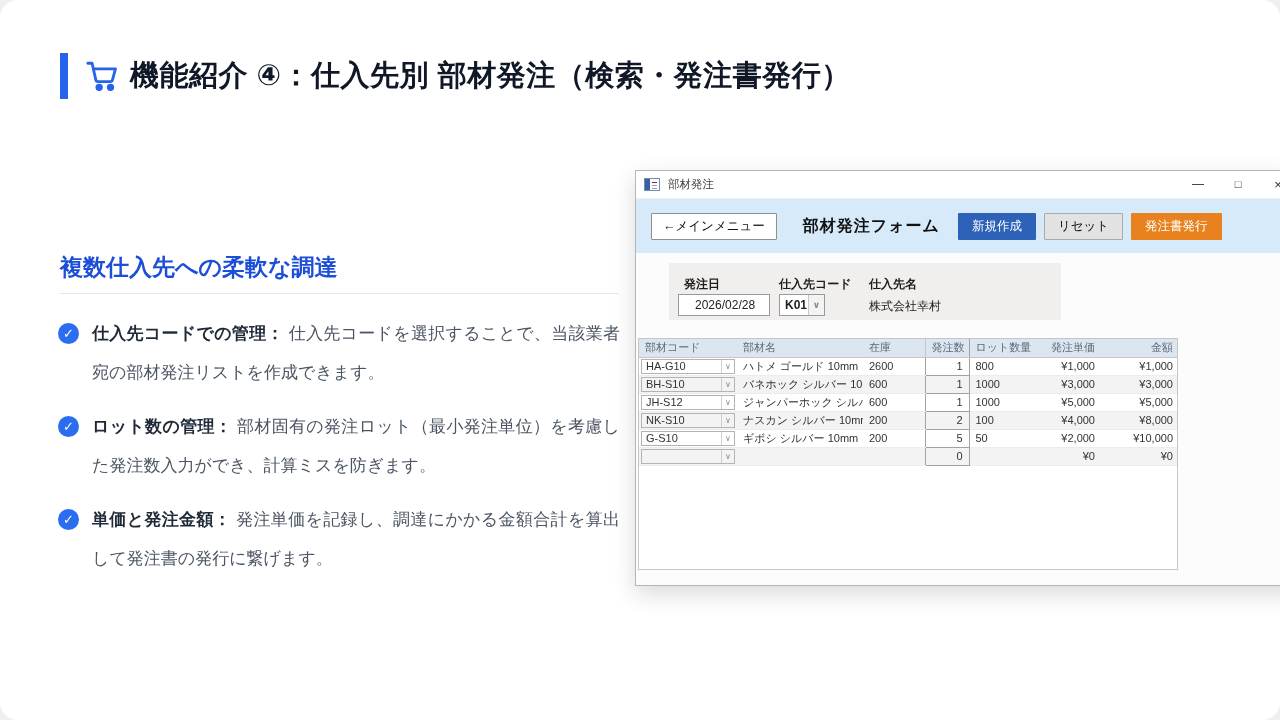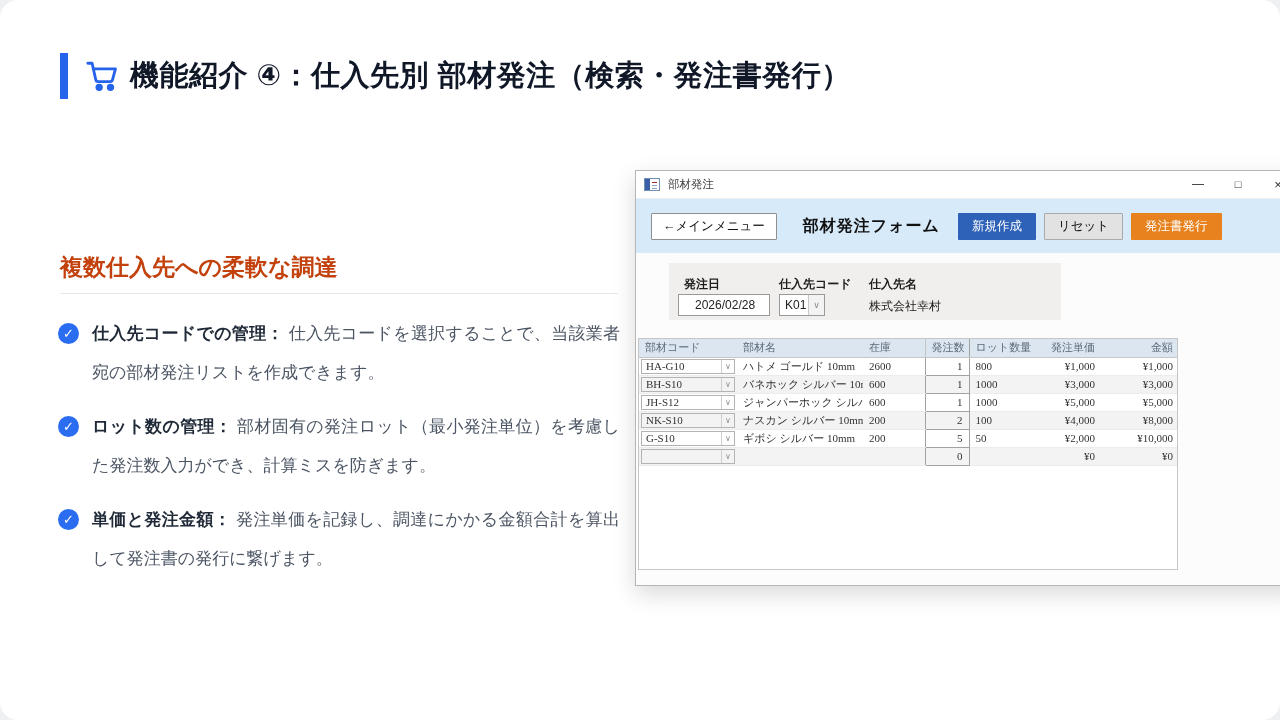--- a/index.html
+++ b/index.html
@@ -6,21 +6,21 @@
   html,body { width:1280px; height:720px; background:#eef0f3; font-family:"Liberation Sans","DejaVu Sans",sans-serif; }
   .slide { position:absolute; inset:0; width:1280px; height:720px; background:#ffffff; border-radius:18px; overflow:hidden; }
 
   
   .title-row { position:absolute; left:60px; top:50px; display:flex; align-items:center; height:52px; }
   .accent-bar { width:8px; height:46px; background:#2563eb; margin-right:16px; }
   .cart-wrap { width:36px; height:36px; margin-right:10px; display:flex; align-items:center; justify-content:center; }
   .page-title { font-size:29px; font-weight:bold; color:#101828; letter-spacing:.5px; white-space:nowrap; }
 
   
-  .left-heading { position:absolute; left:60px; top:252px; font-size:23px; font-weight:bold; color:#c2410c; }
+  .left-heading { position:absolute; left:60px; top:252px; font-size:23px; font-weight:bold; color:#1d4ed8; }
   .divider { position:absolute; left:60px; top:293px; width:558px; height:1px; background:#e4e8ee; }
   .bullets { position:absolute; left:58px; top:314px; width:562px; }
   .bullet { display:flex; margin-bottom:15px; }
   .check-icon { flex:none; width:21px; height:21px; border-radius:50%; background:#2a6df0; color:#fff;
     font-size:13px; line-height:21px; text-align:center; margin-top:9px; margin-right:13px; }
   .bullet-text { font-size:17px; line-height:39px; color:#4b5563; text-align:justify; }
   .bullet-text b { color:#1f2937; }
 
   
   .window { position:absolute; left:635px; top:170px; width:664px; height:416px; background:#fcfcfc;
@@ -41,28 +41,28 @@
   .hdr-btn { font-size:12.5px; padding:4px 13px; margin-left:8px; border:1px solid transparent; border-radius:1px; white-space:nowrap; }
   .btn-new { background:#2d62b8; color:#fff; margin-left:18px; }
   .btn-reset { background:#e2e2e2; color:#111; border-color:#aaaaaa; }
   .btn-issue { background:#e8821f; color:#fff; }
 
   .win-body { position:relative; height:332px; background:#fcfcfc; }
   .field-panel { position:absolute; left:33px; top:10px; width:392px; height:57px; background:#f1efed; }
   .fld-label { position:absolute; font-size:12px; font-weight:bold; color:#1d1d1d; top:13px; }
   .fld-input { position:absolute; top:31px; height:22px; background:#fff; border:1px solid #9a9a9a; font-size:12px; color:#222;
     display:flex; align-items:center; padding-left:16px; }
-  .combo-sm { position:absolute; top:31px; height:22px; background:#fff; border:1px solid #9a9a9a; display:flex; font-size:12px; color:#222; }
+  .combo-sm { position:absolute; top:31px; height:22px; background:#fff; border:1px solid #9a9a9a; display:flex; font-size:12px; color:#222;font-weight:bold; }
   .combo-sm .val { flex:1; display:flex; align-items:center; padding-left:5px; }
   .combo-sm .chev { width:16px; border-left:1px solid #c9c9c9; background:#f3f3f3; color:#8a8a8a; font-size:9px;
     display:flex; align-items:center; justify-content:center; }
   .fld-static { position:absolute; top:35px; font-size:12px; color:#222; }
 
   .table-wrap { position:absolute; left:2px; top:85px; width:540px; height:232px; border:1px solid #c6c6c6; background:#fff; overflow:hidden; }
-  table { border-collapse:collapse; width:540px; table-layout:fixed;font-family:Liberation Serif, serif; }
+  table { border-collapse:collapse; width:540px; table-layout:fixed; }
   th { height:18px; background:#dce6f1; color:#5e6a79; font-size:11px; font-weight:normal; text-align:left;
     padding:0 6px; border-bottom:1px solid #c6c6c6; overflow:hidden; white-space:nowrap; }
   th.r { text-align:right; }
   td { height:17px; font-size:11px; color:#333; padding:0 6px; border-bottom:1px solid #ececec; overflow:hidden; white-space:nowrap; }
   tr.stripe td { background:#f3f3f3; }
   td.r { text-align:right; }
   td.combo-cell { padding:1px 2px; }
   .combo { display:flex; height:15px; border:1px solid #b3b3b3; background:transparent; }
   .combo .cval { flex:1; font-size:11px; color:#333; padding-left:4px; line-height:13px; overflow:hidden; white-space:nowrap; }
   .combo .cchev { width:13px; border-left:1px solid #cfcfcf; color:#909090; font-size:8px;

